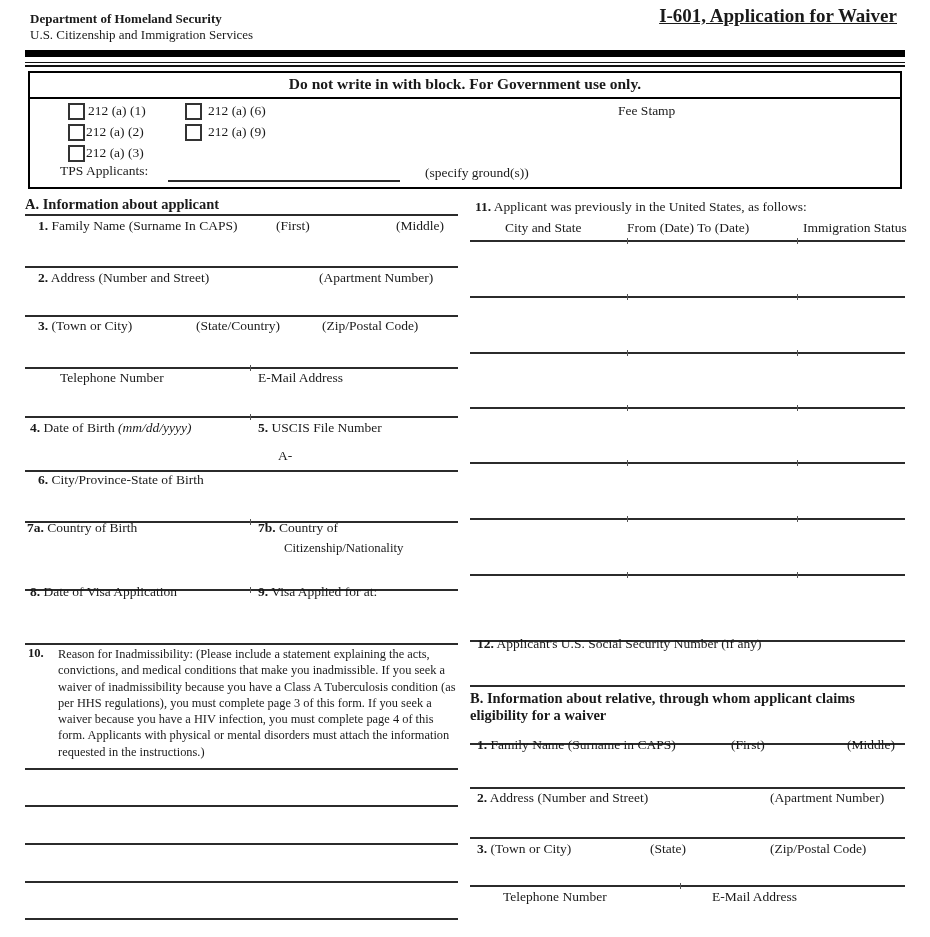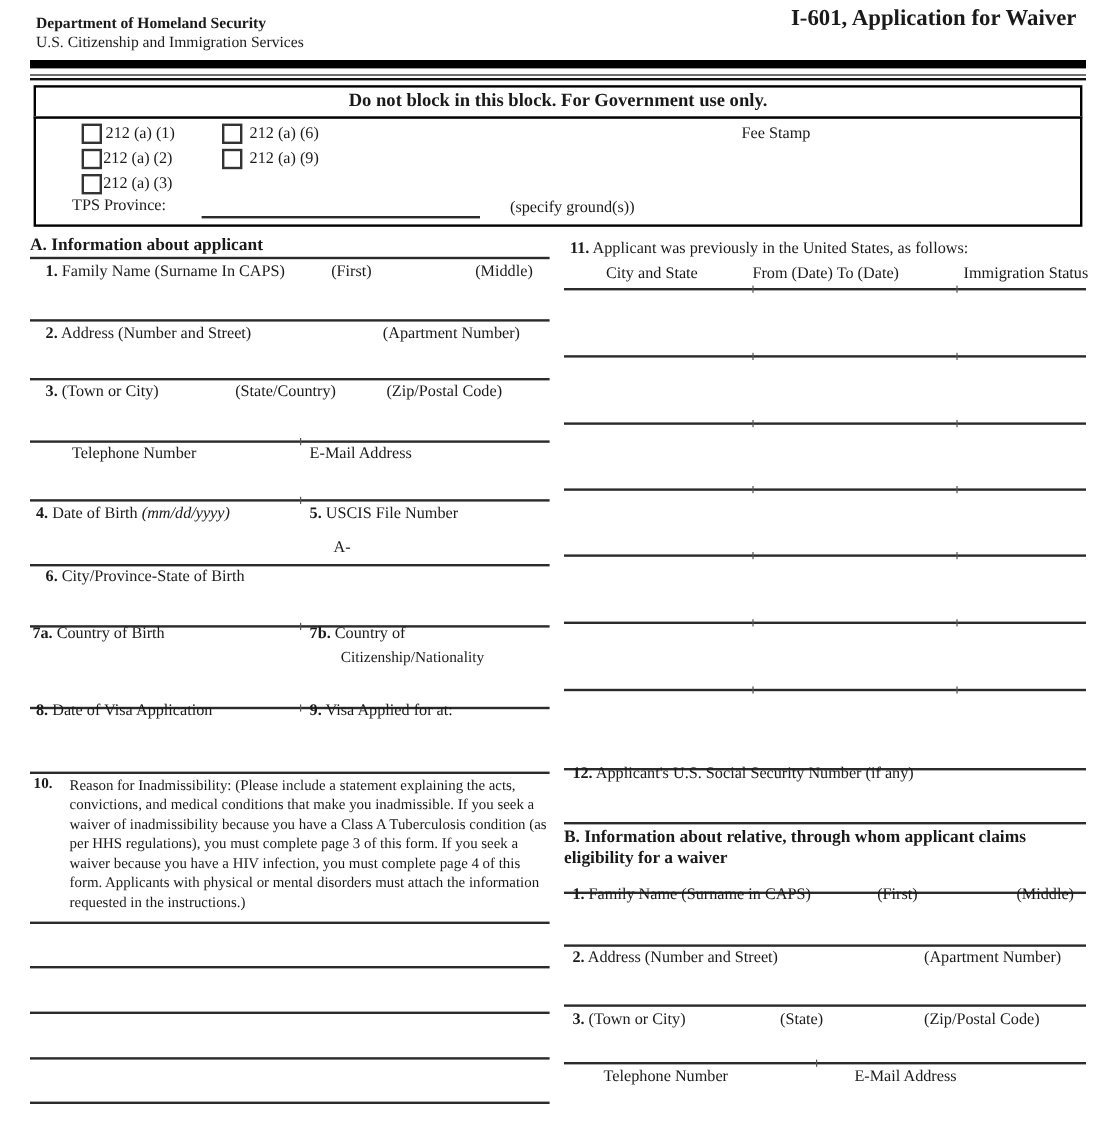--- a/index.html
+++ b/index.html
@@ -11,21 +11,21 @@
   .lbl{font-size:13.5px;white-space:nowrap;}
   .num{font-weight:bold;text-align:right;}
   .it{font-style:italic;}
   .hline{position:absolute;height:2px;background:#2b2b2b;}
   .tick{position:absolute;width:1px;height:6px;background:#555;top:-2px;}
   .bar{position:absolute;left:25px;width:880px;height:7px;background:#000;}
   .rule1{position:absolute;left:25px;width:880px;height:1px;background:#111;}
   .rule2{position:absolute;left:25px;width:880px;height:2px;background:#111;}
   .hdr-left-1{font-weight:bold;font-size:13px;}
   .hdr-left-2{font-size:13px;}
-  .form-title{font-weight:bold;font-size:19px;text-align:center;line-height:23px;}
+  .form-title{font-weight:bold;font-size:19px;text-align:center;line-height:23px;text-decoration:underline;}
   .box{position:absolute;border:2px solid #000;background:#fff;}
   .gov-title{font-weight:bold;font-size:15.5px;text-align:center;padding-top:2px;}
   .cb{position:absolute;width:13px;height:13px;border:2px solid #333;background:#fff;}
   .sec-title{font-weight:bold;font-size:14.5px;line-height:17px;white-space:nowrap;}
   .para{font-size:12.4px;line-height:16.3px;white-space:normal;}
   .tps-line{position:absolute;height:2px;background:#2b2b2b;}
 </style>
 </head>
 <body>
 
@@ -35,39 +35,39 @@
   <div class="abs hdr-left-2" style="left:30px;top:27px;">U.S. Citizenship and Immigration Services</div>
   <div class="abs form-title" style="right:33px;top:4px;">
     <div>I-601, Application for Waiver</div>
   </div>
 
   <div class="bar" style="top:50px;"></div>
   <div class="rule1" style="top:62px;"></div>
   <div class="rule2" style="top:65px;"></div>
 
   <div class="box" style="left:28px;top:71px;width:870px;height:24px;">
-    <div class="gov-title">Do not block in this block. For Government use only.</div>
+    <div class="gov-title">Do not write in with block. For Government use only.</div>
   </div>
   <div class="box" style="left:28px;top:97px;width:870px;height:88px;"></div>
 
   <div class="cb" style="left:68px;top:103px;"></div>
   <div class="abs lbl" style="left:88px;top:103px;">212 (a) (1)</div>
   <div class="cb" style="left:68px;top:124px;"></div>
   <div class="abs lbl" style="left:86px;top:124px;">212 (a) (2)</div>
   <div class="cb" style="left:68px;top:145px;"></div>
   <div class="abs lbl" style="left:86px;top:145px;">212 (a) (3)</div>
 
   <div class="cb" style="left:185px;top:103px;"></div>
   <div class="abs lbl" style="left:208px;top:103px;">212 (a) (6)</div>
   <div class="cb" style="left:185px;top:124px;"></div>
   <div class="abs lbl" style="left:208px;top:124px;">212 (a) (9)</div>
 
   <div class="abs lbl" style="left:618px;top:103px;">Fee Stamp</div>
 
-  <div class="abs lbl" style="left:60px;top:163px;">TPS Province:</div>
+  <div class="abs lbl" style="left:60px;top:163px;">TPS Applicants:</div>
   <div class="tps-line" style="left:168px;top:180px;width:232px;"></div>
   <div class="abs lbl" style="left:425px;top:165px;">(specify ground(s))</div>
 
   <div class="abs sec-title" style="left:25px;top:196px;">A. Information about applicant</div>
   <div class="hline" style="left:25px;top:214px;width:433px;"></div>
 
   <div class="abs lbl" style="left:38px;top:218px;"><span class="num">1.</span> <span>Family Name (Surname In CAPS)</span></div>
   <div class="abs lbl" style="left:276px;top:218px;">(First)</div>
   <div class="abs lbl" style="left:396px;top:218px;">(Middle)</div>
   <div class="abs" style="left:25px;top:236px;width:433px;height:28px;"></div>

